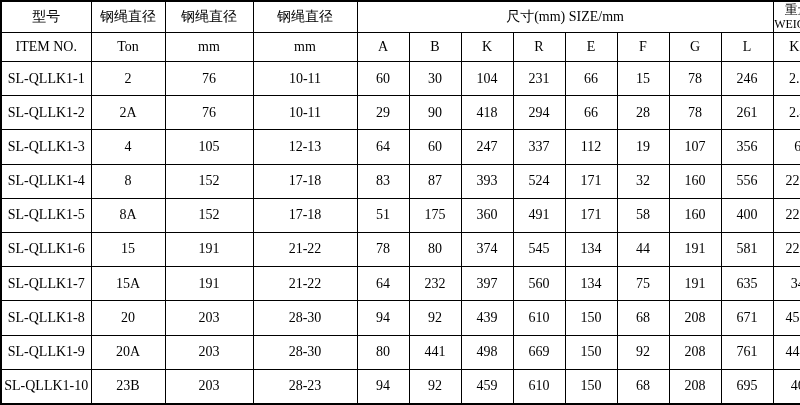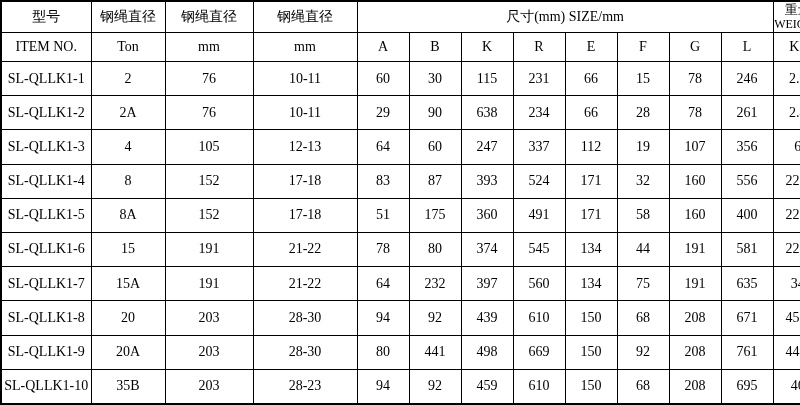--- a/index.html
+++ b/index.html
@@ -126,37 +126,37 @@
     </tr>
   </thead>
   <tbody>
     <tr class="data-row">
       <td class="model-cell">SL-QLLK1-1</td>
       <td>2</td>
       <td>76</td>
       <td>10-11</td>
       <td>60</td>
       <td>30</td>
-      <td>115</td>
+      <td>104</td>
       <td>231</td>
       <td>66</td>
       <td>15</td>
       <td>78</td>
       <td>246</td>
       <td>2.3</td>
     </tr>
     <tr class="data-row">
       <td class="model-cell">SL-QLLK1-2</td>
       <td>2A</td>
       <td>76</td>
       <td>10-11</td>
       <td>29</td>
       <td>90</td>
-      <td>638</td>
-      <td>234</td>
+      <td>418</td>
+      <td>294</td>
       <td>66</td>
       <td>28</td>
       <td>78</td>
       <td>261</td>
       <td>2.4</td>
     </tr>
     <tr class="data-row">
       <td class="model-cell">SL-QLLK1-3</td>
       <td>4</td>
       <td>105</td>
@@ -256,21 +256,21 @@
       <td>498</td>
       <td>669</td>
       <td>150</td>
       <td>92</td>
       <td>208</td>
       <td>761</td>
       <td>44.5</td>
     </tr>
     <tr class="data-row">
       <td class="model-cell">SL-QLLK1-10</td>
-      <td>35B</td>
+      <td>23B</td>
       <td>203</td>
       <td>28-23</td>
       <td>94</td>
       <td>92</td>
       <td>459</td>
       <td>610</td>
       <td>150</td>
       <td>68</td>
       <td>208</td>
       <td>695</td>

